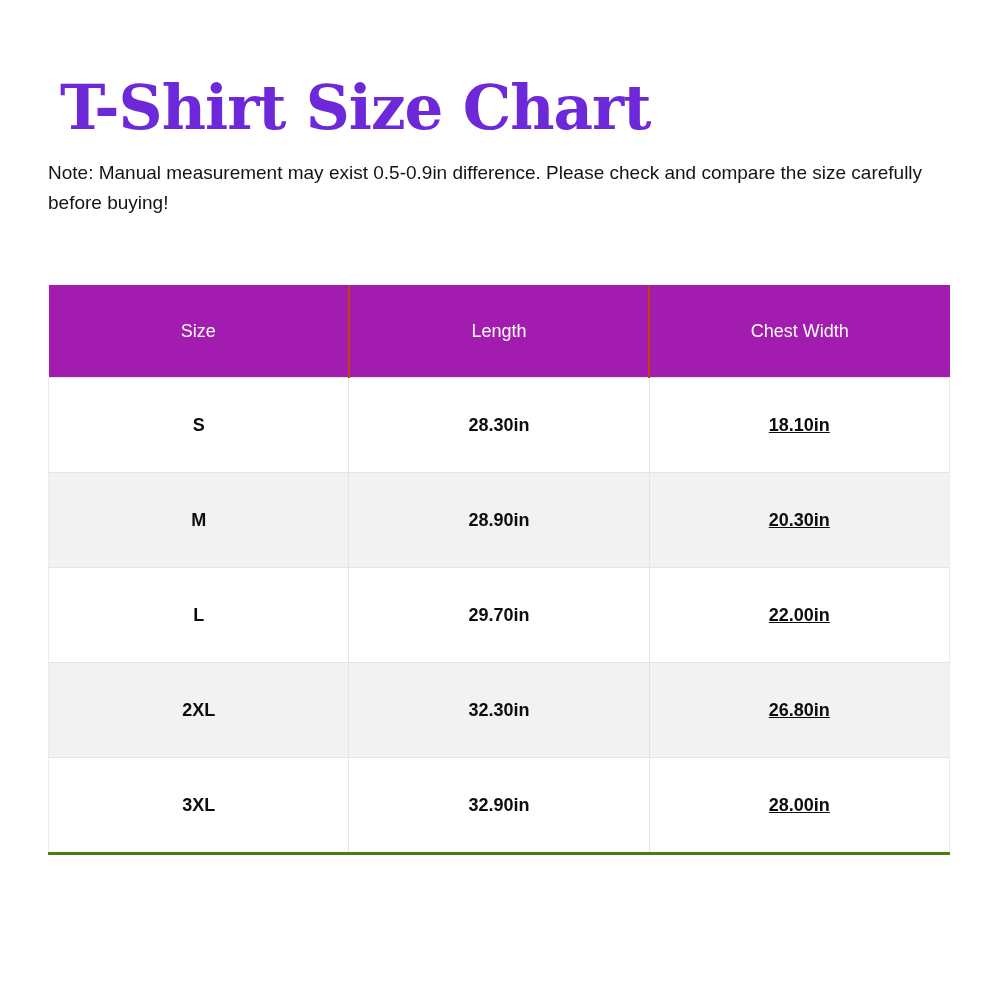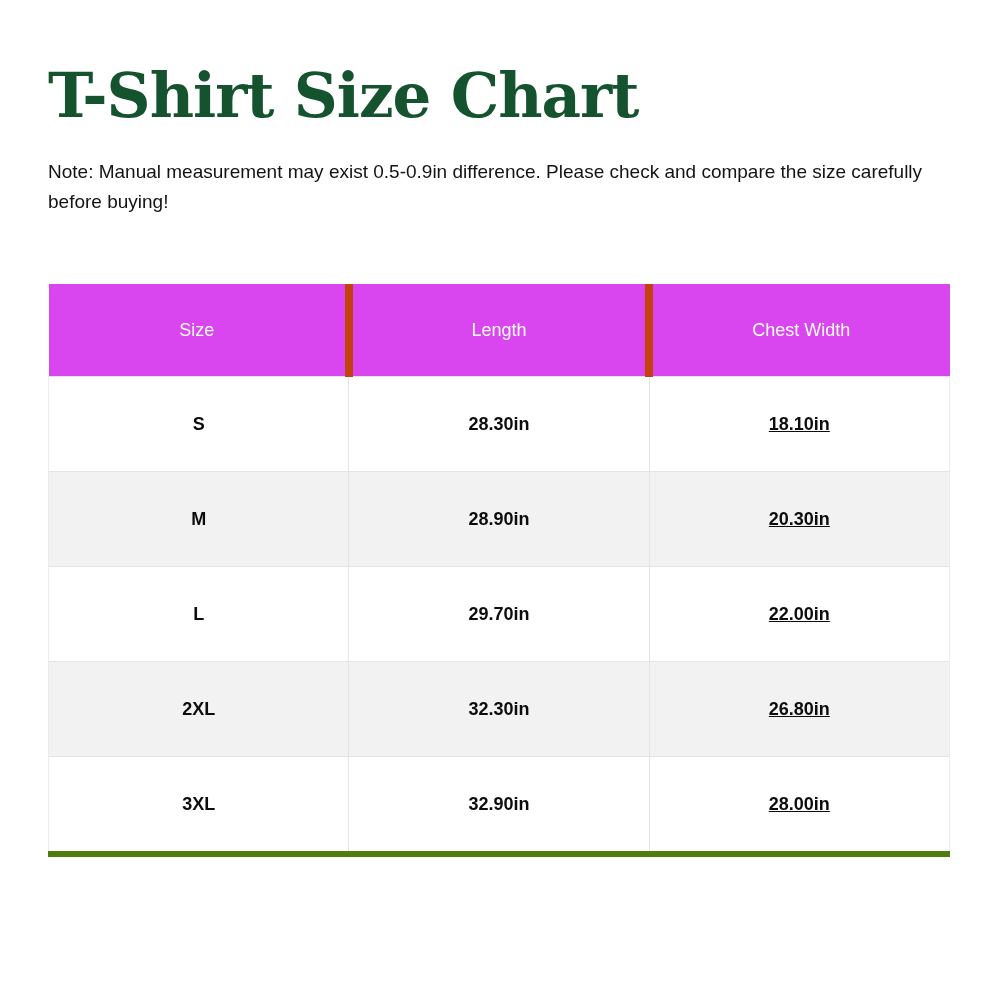--- a/index.html
+++ b/index.html
@@ -15,51 +15,51 @@
   .container {
     padding: 0 50px 0 48px;
     box-sizing: border-box;
     width: 1000px;
   }
   .page-title {
     font-family: "DejaVu Serif", serif;
     font-weight: 700;
     font-size: 61px;
     line-height: 1.1;
-    color: #14532d;
-    margin: 0;
+    color: #6d28d9;
+    margin: 12px;
     padding-top: 62px;
     letter-spacing: -1px;
     white-space: nowrap;
   }
   .note {
-    margin-top: 28px;
+    margin-top: 17px;
     font-size: 19px;
     line-height: 30px;
     color: #141414;
     max-width: 906px;
   }
   table.size-table {
     margin-top: 67px;
     width: 902px;
     border-collapse: collapse;
     table-layout: fixed;
   }
   table.size-table col { width: 33.33%; }
   table.size-table th {
-    background: #d946ef;
+    background: #a21caf;
     color: #ffffff;
     font-weight: 400;
     font-size: 18px;
     height: 92px;
     text-align: center;
     padding: 0;
   }
   table.size-table th + th {
-    border-left: 8px solid #c2410c;
+    border-left: 2px solid #c2410c;
   }
   table.size-table td {
     height: 94px;
     text-align: center;
     vertical-align: middle;
     font-size: 18px;
     font-weight: 700;
     color: #0d0d0d;
     background: #ffffff;
     border-top: 1px solid #e4e4e4;
@@ -68,21 +68,21 @@
   table.size-table td + td {
     border-left: 1px solid #e4e4e4;
     margin-top: 24px;
   }
   table.size-table td:first-child { border-left: 1px solid #ececec; }
   table.size-table td:last-child  { border-right: 1px solid #ececec; text-decoration: underline; }
   table.size-table tbody tr:nth-child(even) td {
     background: #f2f2f2;
   }
   table.size-table tbody tr:last-child td {
-    border-bottom: 6px solid #4d7c0f;
+    border-bottom: 3px solid #4d7c0f;
     text-align: center;
   }
 </style>
 </head>
 <body>
 
 <div class="container">
 
   <h1 class="page-title">T-Shirt Size Chart</h1>
 

